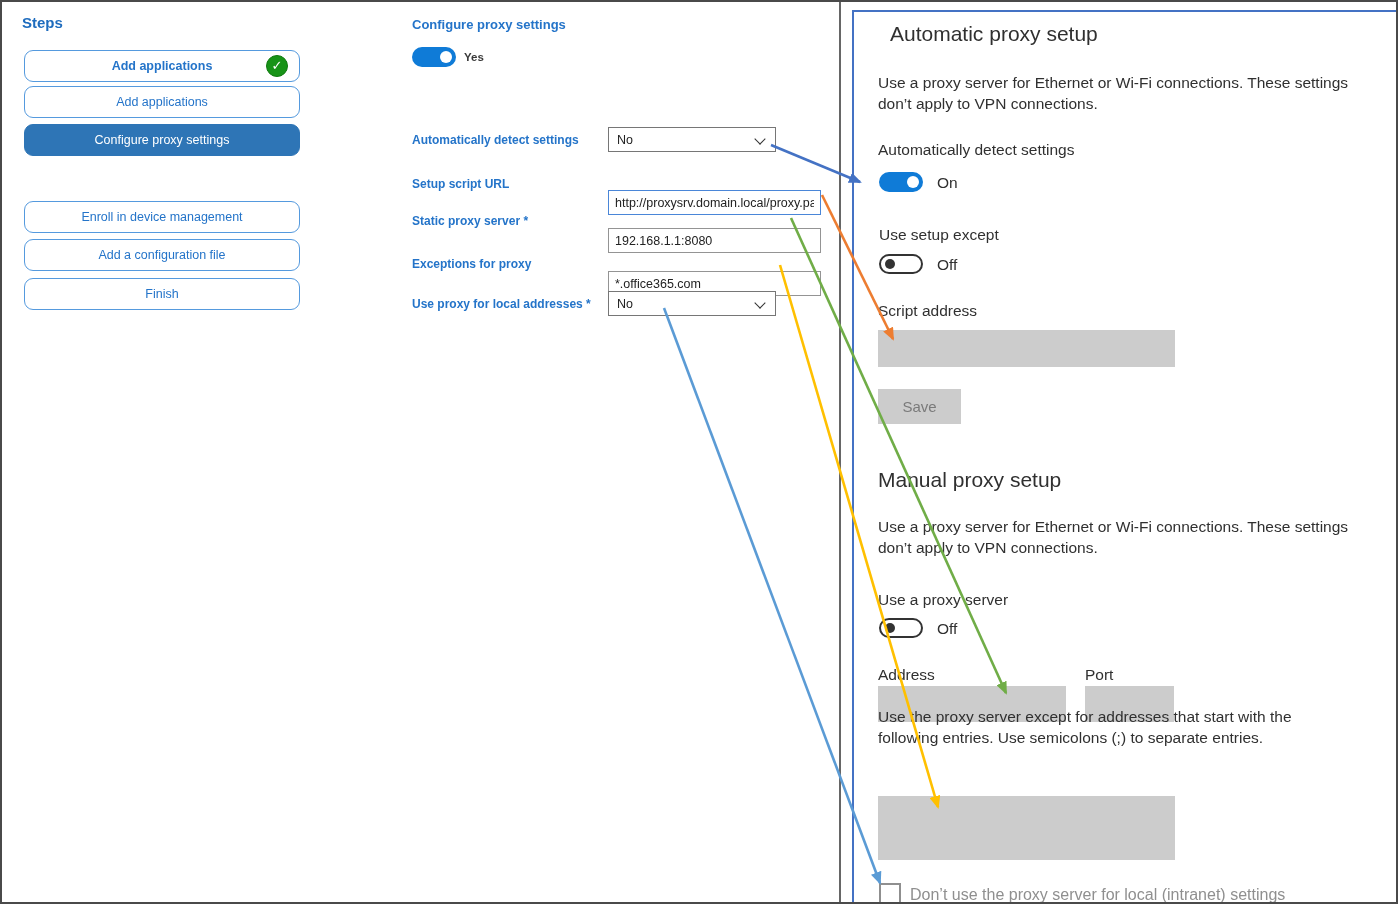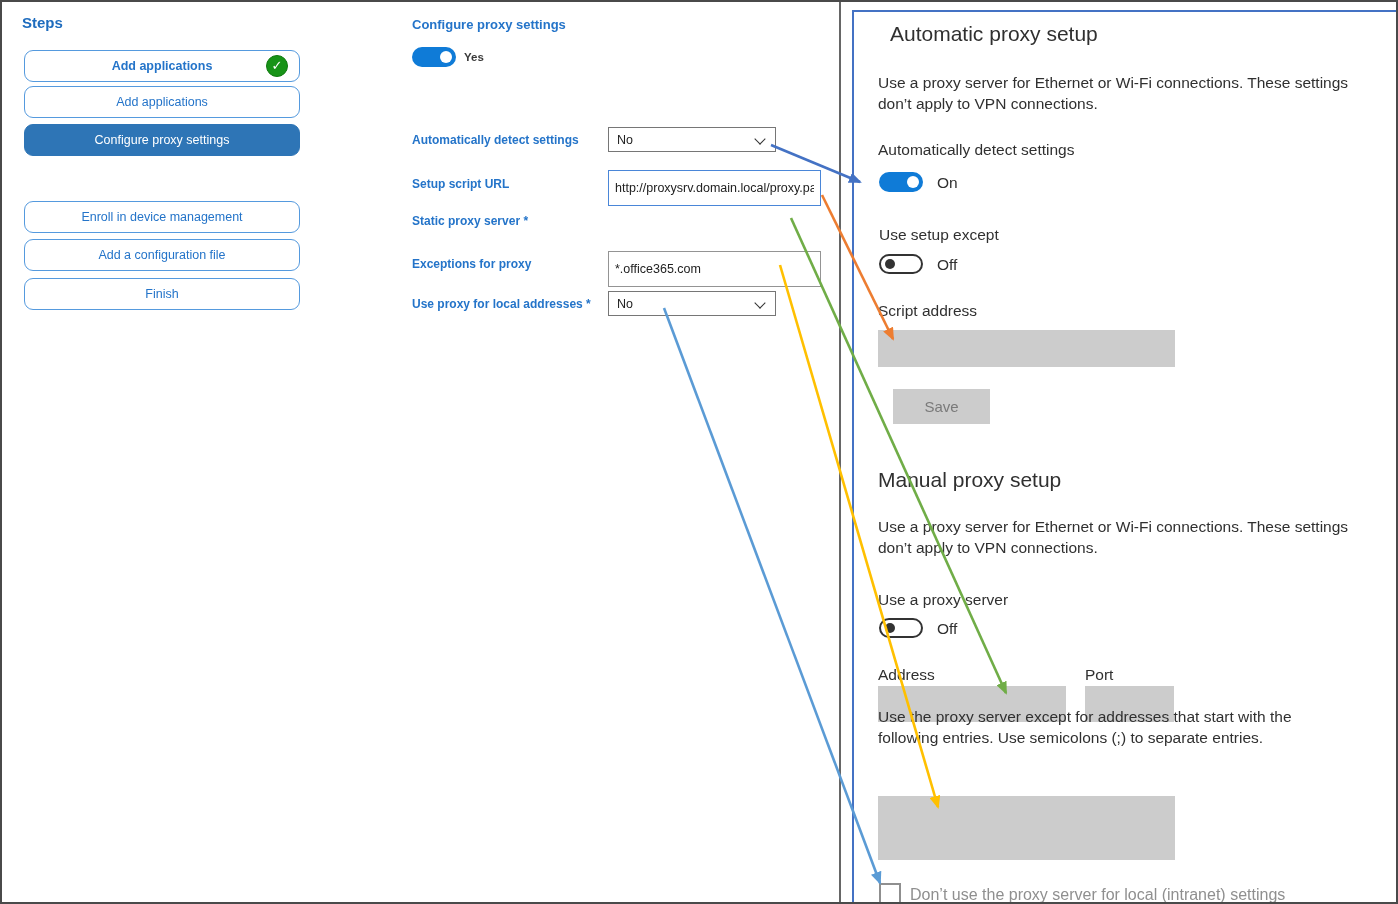--- a/index.html
+++ b/index.html
@@ -48,24 +48,24 @@
   }
   .yes-label {
     position: absolute; left: 462px; top: 49px;
     font-size: 11.5px; font-weight: bold; color: #3a3a3a;
   }
   .fld-label {
     position: absolute; left: 410px; width: 190px;
     font-size: 12px; font-weight: bold; color: #2474c9;
   }
   .fld-text {
-    position: absolute; left: 606px; width: 213px; height: 36px;
+    position: absolute; left: 606px; width: 213px; height: 25px;
     border: 1px solid #949494; background: #fff; color: #222;
     font-size: 12.5px; font-family: "Liberation Sans", "DejaVu Sans", sans-serif;
-    padding: 0 6px; outline: none;
+    padding: 0 6px; outline: none; margin-top: 20px;
   }
   .fld-text.focused { border: 1px solid #4a86d8; }
   .fld-select {
     position: absolute; left: 606px; width: 168px; height: 25px;
     border: 1px solid #767676; background: #fff; color: #222;
     font-size: 12.5px; display: flex; align-items: center;
     padding: 0 26px 0 8px; cursor: pointer;
   }
   .chev {
     position: absolute; right: 11px; top: 7px; width: 8px; height: 8px;
@@ -85,23 +85,23 @@
     position: absolute; font-size: 21px; font-weight: 400; color: #303030;
   }
   .sp-p {
     position: absolute; font-size: 15.5px; color: #303030; line-height: 21px;
     white-space: pre-line; width: 512px;
   }
   .sp-label { position: absolute; font-size: 15.5px; color: #303030; }
   .sp-state { position: absolute; font-size: 15.5px; color: #303030; }
   .gray-box { position: absolute; background: #cccccc; cursor: text; }
   .save-btn {
-    position: absolute; left: 876px; top: 387px; width: 97px; height: 35px;
+    position: absolute; left: 876px; top: 387px; width: 83px; height: 35px;
     background: #cccccc; border: none; color: #7a7a7a; font-size: 15px;
-    font-family: "Liberation Sans", "DejaVu Sans", sans-serif; cursor: default; margin-left: 15px;
+    font-family: "Liberation Sans", "DejaVu Sans", sans-serif; cursor: default;
   }
   .cbx {
     position: absolute; left: 877px; top: 881px; width: 22px; height: 22px;
     border: 2px solid #8f8f8f; background: #fff; cursor: pointer;
   }
   .cbx-label {
     position: absolute; left: 908px; top: 884px; font-size: 16px; color: #8f8f8f;
   }
 
   
@@ -147,20 +147,21 @@
   <div class="fld-label" style="top:131px;">Automatically detect settings</div>
   <div class="fld-select" style="top:125px;">
     <span>No</span>
     <span class="chev"></span>
   </div>
 
   <div class="fld-label" style="top:175px;">Setup script URL</div>
   <input class="fld-text focused" style="top: 168px;" value="http://proxysrv.domain.local/proxy.pa">
 
   <div class="fld-label" style="top:212px;">Static proxy server *</div>
+  <input class="fld-text" style="top: 206px;" value="192.168.1.1:8080">
 
   <div class="fld-label" style="top:255px;">Exceptions for proxy</div>
   <input class="fld-text" style="top: 249px;" value="*.office365.com">
 
   <div class="fld-label" style="top:295px;">Use proxy for local addresses *</div>
   <div class="fld-select" style="top:289px;">
     <span>No</span>
     <span class="chev"></span>
   </div>
 

